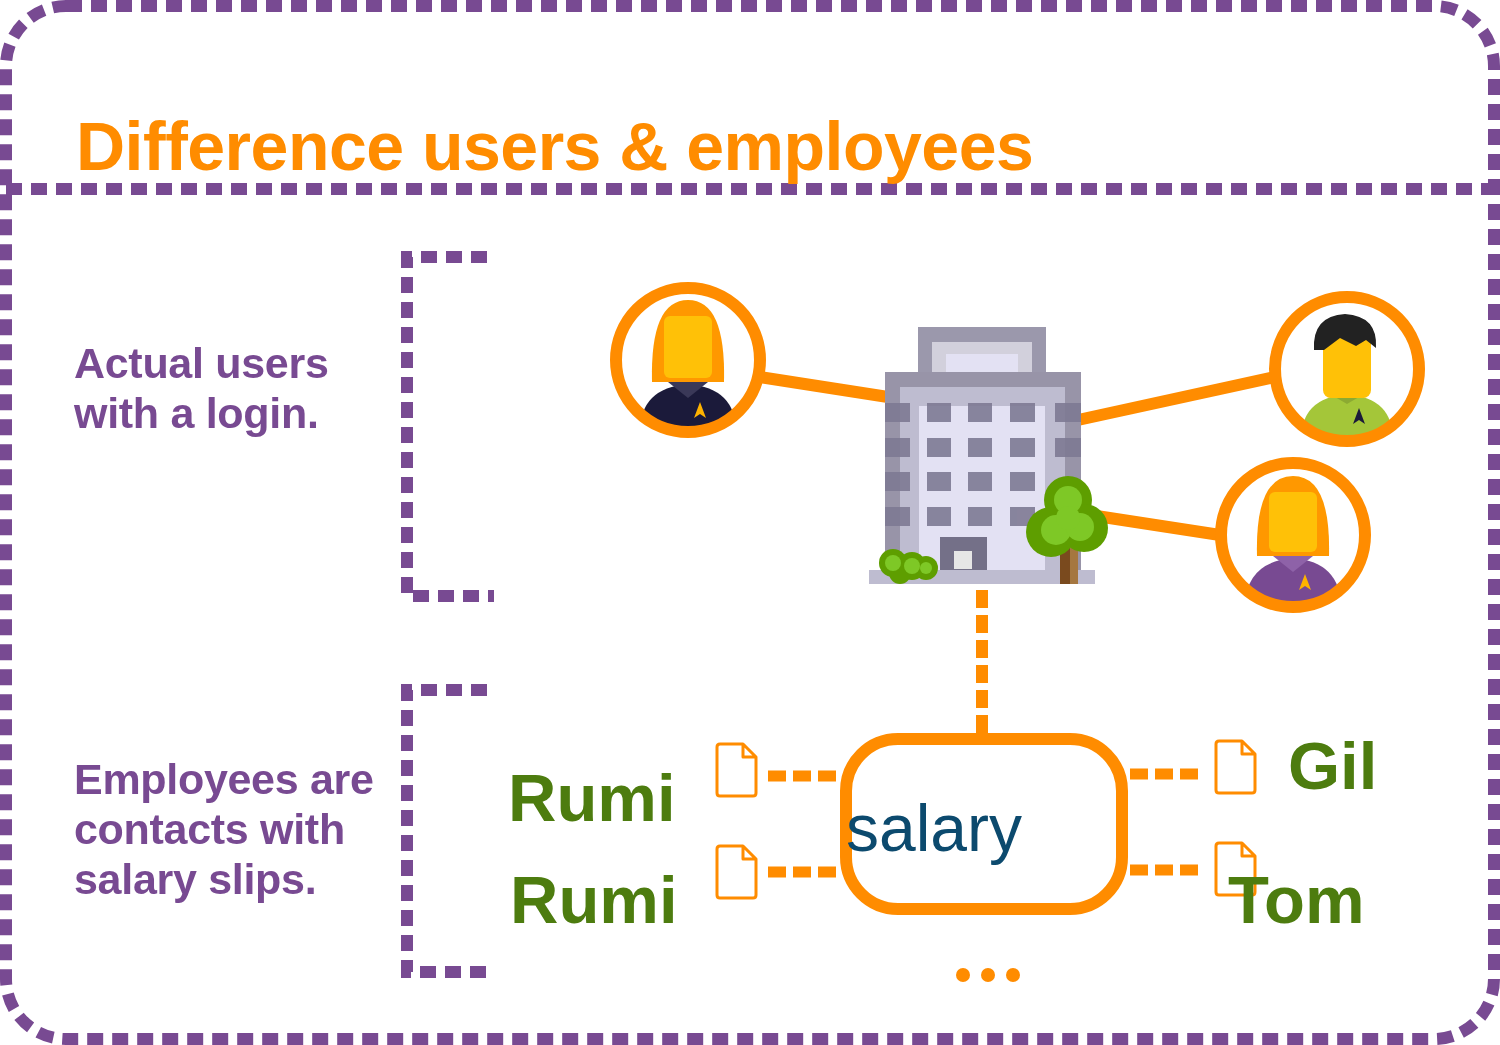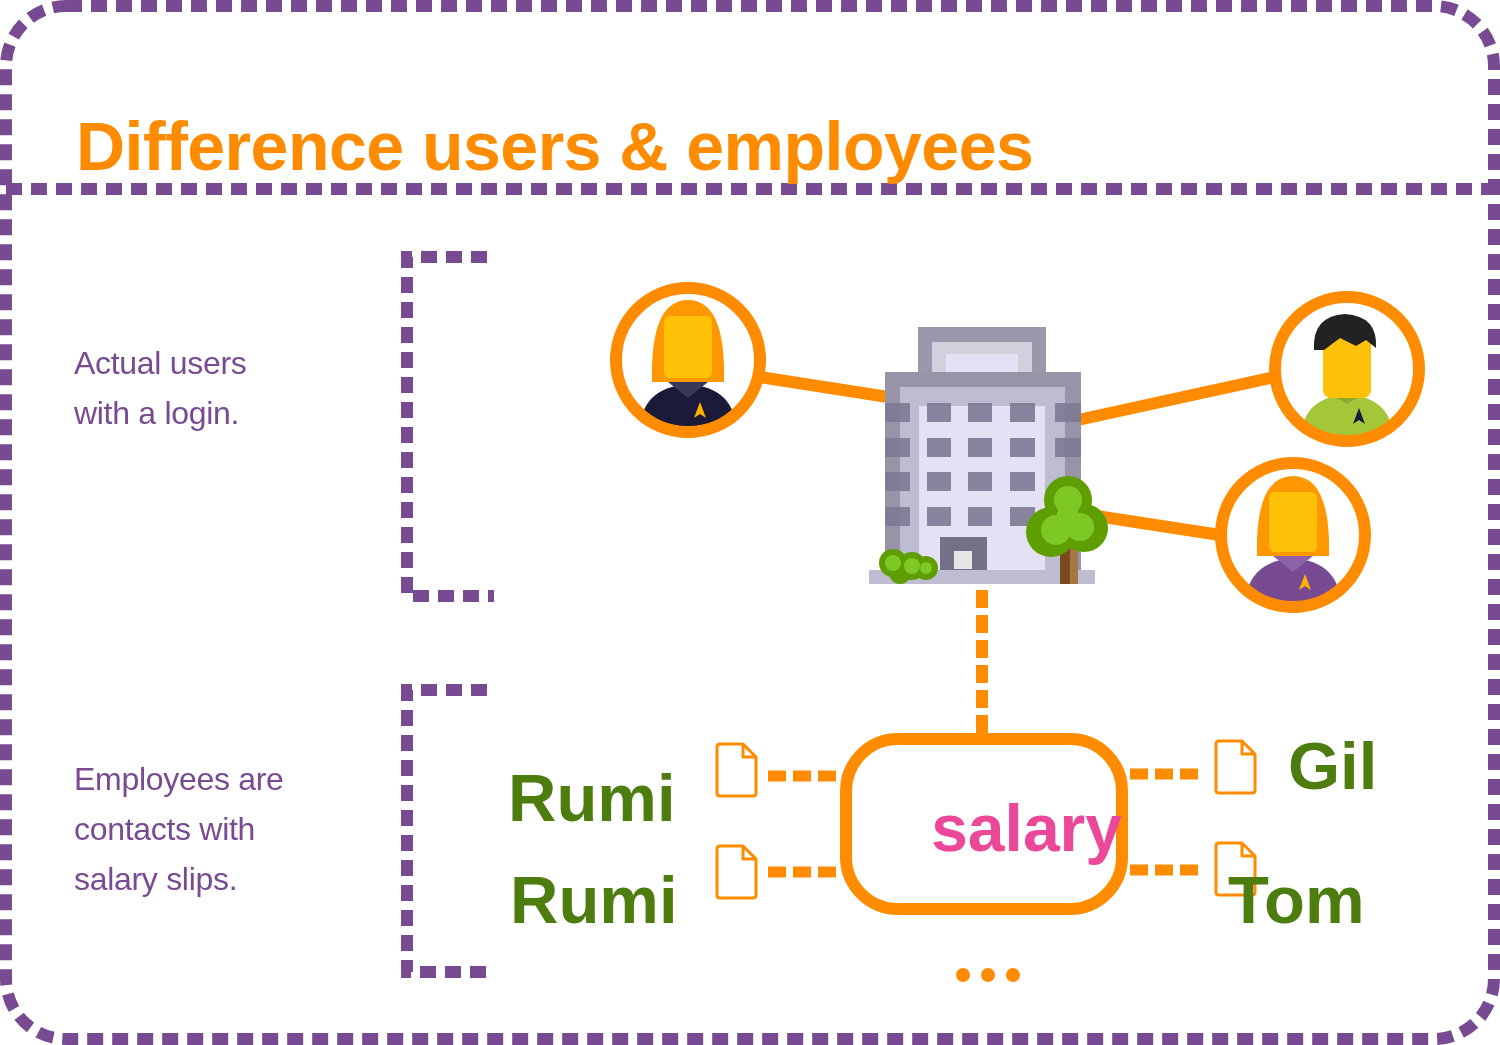--- a/index.html
+++ b/index.html
@@ -1,25 +1,25 @@
 <!DOCTYPE html>
 <html><head>
 <meta charset="utf-8">
 <style>
   html, body { margin:0; padding:0; background:#ffffff; }
   body { width:1500px; height:1045px; position:relative; overflow:hidden;
          font-family:"Liberation Sans","DejaVu Sans",sans-serif; }
   #canvas { position:absolute; left:0; top:0; width:1500px; height:1045px; }
   .title { position:absolute; left:76px; top:58px; font-size:68px; font-weight:700;
            color:#FF8C00; letter-spacing:-0.5px; white-space:nowrap; line-height:80px;margin-top:48px; }
-  .side-text { position:absolute; left:74px; font-size:32px; font-weight:400; color:#784A92;
+  .side-text { position:absolute; left:74px; font-size:43px; font-weight:700; color:#784A92;
                line-height:50px; white-space:pre-line; letter-spacing:-0.3px; }
   .name { position:absolute; font-size:67px; font-weight:700; color:#4d7c0f; line-height:70px; white-space:nowrap;margin-top:32px; }
-  .salary-label { position:absolute; left:846px; top:790px; width:276px; text-align:right;
-                  font-size:66px; font-weight:700; color:#ec4899; line-height:76px; }
+  .salary-label { position:absolute; left:846px; top:790px; width:276px; text-align:left;
+                  font-size:66px; font-weight:400; color:#0c4a6e; line-height:76px; }
 </style>
 </head>
 <body>
 
 <svg id="canvas" width="1500" height="1045" viewBox="0 0 1500 1045" xmlns="http://www.w3.org/2000/svg">
 
   <rect x="6" y="6" width="1488" height="1033" rx="60" ry="60" fill="none" stroke="#784A92" stroke-width="12" stroke-dasharray="16 9"></rect>
 
   <line x1="6" y1="189" x2="1494" y2="189" stroke="#784A92" stroke-width="12" stroke-dasharray="16 9"></line>
 

